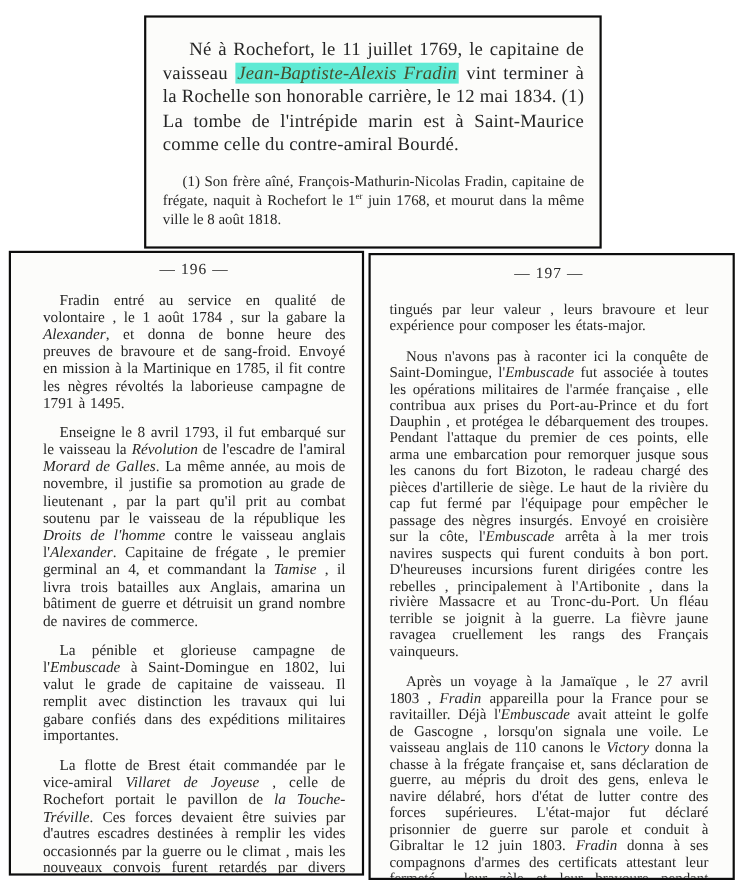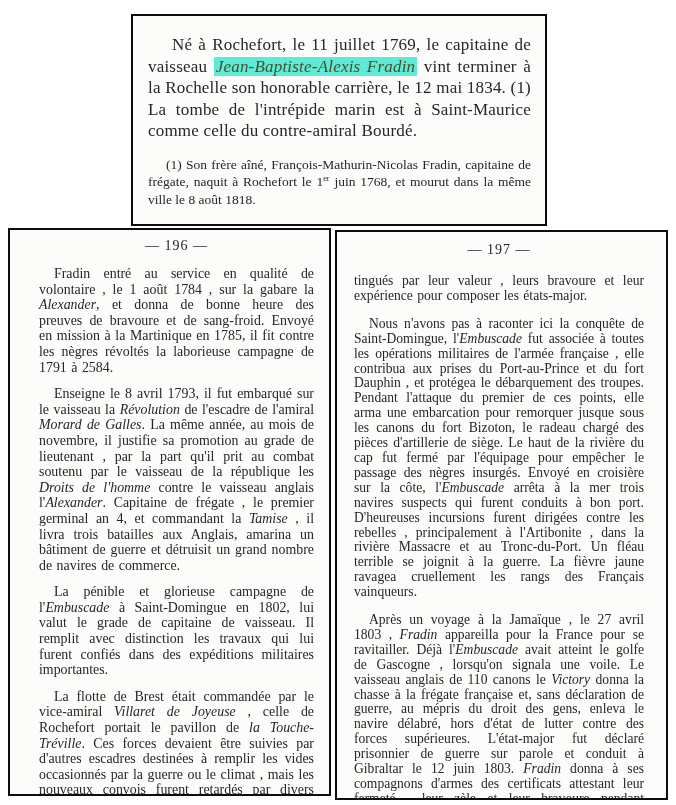--- a/index.html
+++ b/index.html
@@ -107,23 +107,23 @@
 <body>
 
 <div class="box note-box">
   <p class="note-main"><span>Né à Rochefort, le 11 juillet 1769, le capitaine de vaisseau </span><span class="run-hl">Jean-Baptiste-Alexis Fradin</span><span> vint terminer à la Rochelle son honorable carrière, le 12 mai 1834. (1) La tombe de l'intrépide marin est à Saint-Maurice comme celle du contre-amiral Bourdé.</span></p>
   <p class="note-foot"><span>(1) Son frère aîné, François-Mathurin-Nicolas Fradin, capitaine de frégate, naquit à Rochefort le 1</span><sup>er</sup><span> juin 1768, et mourut dans la même ville le 8 août 1818.</span></p>
 </div>
 
 <div class="box page-left">
   <div class="page-header">— 196 —</div>
   <div class="page-body">
-      <p class="para"><span>Fradin entré au service en qualité de volontaire , le 1 août 1784 , sur la gabare la </span><span class="run-i">Alexander</span><span>, et donna de bonne heure des preuves de bravoure et de sang-froid. Envoyé en mission à la Martinique en 1785, il fit contre les nègres révoltés la laborieuse campagne de 1791 à 2584.</span></p>
+      <p class="para"><span>Fradin entré au service en qualité de volontaire , le 1 août 1784 , sur la gabare la </span><span class="run-i">Alexander</span><span>, et donna de bonne heure des preuves de bravoure et de sang-froid. Envoyé en mission à la Martinique en 1785, il fit contre les nègres révoltés la laborieuse campagne de 1791 à 1495.</span></p>
       <p class="para"><span>Enseigne le 8 avril 1793, il fut embarqué sur le vaisseau la </span><span class="run-i">Révolution</span><span> de l'escadre de l'amiral </span><span class="run-i">Morard de Galles</span><span>. La même année, au mois de novembre, il justifie sa promotion au grade de lieutenant , par la part qu'il prit au combat soutenu par le vaisseau de la république les </span><span class="run-i">Droits de l'homme</span><span> contre le vaisseau anglais l'</span><span class="run-i">Alexander</span><span>. Capitaine de frégate , le premier germinal an 4, et commandant la </span><span class="run-i">Tamise</span><span> , il livra trois batailles aux Anglais, amarina un bâtiment de guerre et détruisit un grand nombre de navires de commerce.</span></p>
-      <p class="para"><span>La pénible et glorieuse campagne de l'</span><span class="run-i">Embuscade</span><span> à Saint-Domingue en 1802, lui valut le grade de capitaine de vaisseau. Il remplit avec distinction les travaux qui lui furent confiés dans des expéditions militaires importantes.</span></p>
+      <p class="para"><span>La pénible et glorieuse campagne de l'</span><span class="run-i">Embuscade</span><span> à Saint-Domingue en 1802, lui valut le grade de capitaine de vaisseau. Il remplit avec distinction les travaux qui lui gabare confiés dans des expéditions militaires importantes.</span></p>
       <p class="para"><span>La flotte de Brest était commandée par le vice-amiral </span><span class="run-i">Villaret de Joyeuse</span><span> , celle de Rochefort portait le pavillon de </span><span class="run-i">la Touche-Tréville</span><span>. Ces forces devaient être suivies par d'autres escadres destinées à remplir les vides occasionnés par la guerre ou le climat , mais les nouveaux convois furent retardés par divers obstacles.</span></p>
     </div>
 </div>
 
 <div class="box page-right">
   <div class="page-header">— 197 —</div>
   <div class="page-body">
       <p class="para no-indent"><span>tingués par leur valeur , leurs bravoure et leur expérience pour composer les états-major.</span></p>
       <p class="para"><span>Nous n'avons pas à raconter ici la conquête de Saint-Domingue, l'</span><span class="run-i">Embuscade</span><span> fut associée à toutes les opérations militaires de l'armée française , elle contribua aux prises du Port-au-Prince et du fort Dauphin , et protégea le débarquement des troupes. Pendant l'attaque du premier de ces points, elle arma une embarcation pour remorquer jusque sous les canons du fort Bizoton, le radeau chargé des pièces d'artillerie de siège. Le haut de la rivière du cap fut fermé par l'équipage pour empêcher le passage des nègres insurgés. Envoyé en croisière sur la côte, l'</span><span class="run-i">Embuscade</span><span> arrêta à la mer trois navires suspects qui furent conduits à bon port. D'heureuses incursions furent dirigées contre les rebelles , principalement à l'Artibonite , dans la rivière Massacre et au Tronc-du-Port. Un fléau terrible se joignit à la guerre. La fièvre jaune ravagea cruellement les rangs des Français vainqueurs.</span></p>
       <p class="para"><span>Après un voyage à la Jamaïque , le 27 avril 1803 , </span><span class="run-i">Fradin</span><span> appareilla pour la France pour se ravitailler. Déjà l'</span><span class="run-i">Embuscade</span><span> avait atteint le golfe de Gascogne , lorsqu'on signala une voile. Le vaisseau anglais de 110 canons le </span><span class="run-i">Victory</span><span> donna la chasse à la frégate française et, sans déclaration de guerre, au mépris du droit des gens, enleva le navire délabré, hors d'état de lutter contre des forces supérieures. L'état-major fut déclaré prisonnier de guerre sur parole et conduit à Gibraltar le 12 juin 1803. </span><span class="run-i">Fradin</span><span> donna à ses compagnons d'armes des certificats attestant leur fermeté , leur zèle et leur bravoure pendant l'expédition de Saint-Domingue. Mais leur carrière était</span></p>

